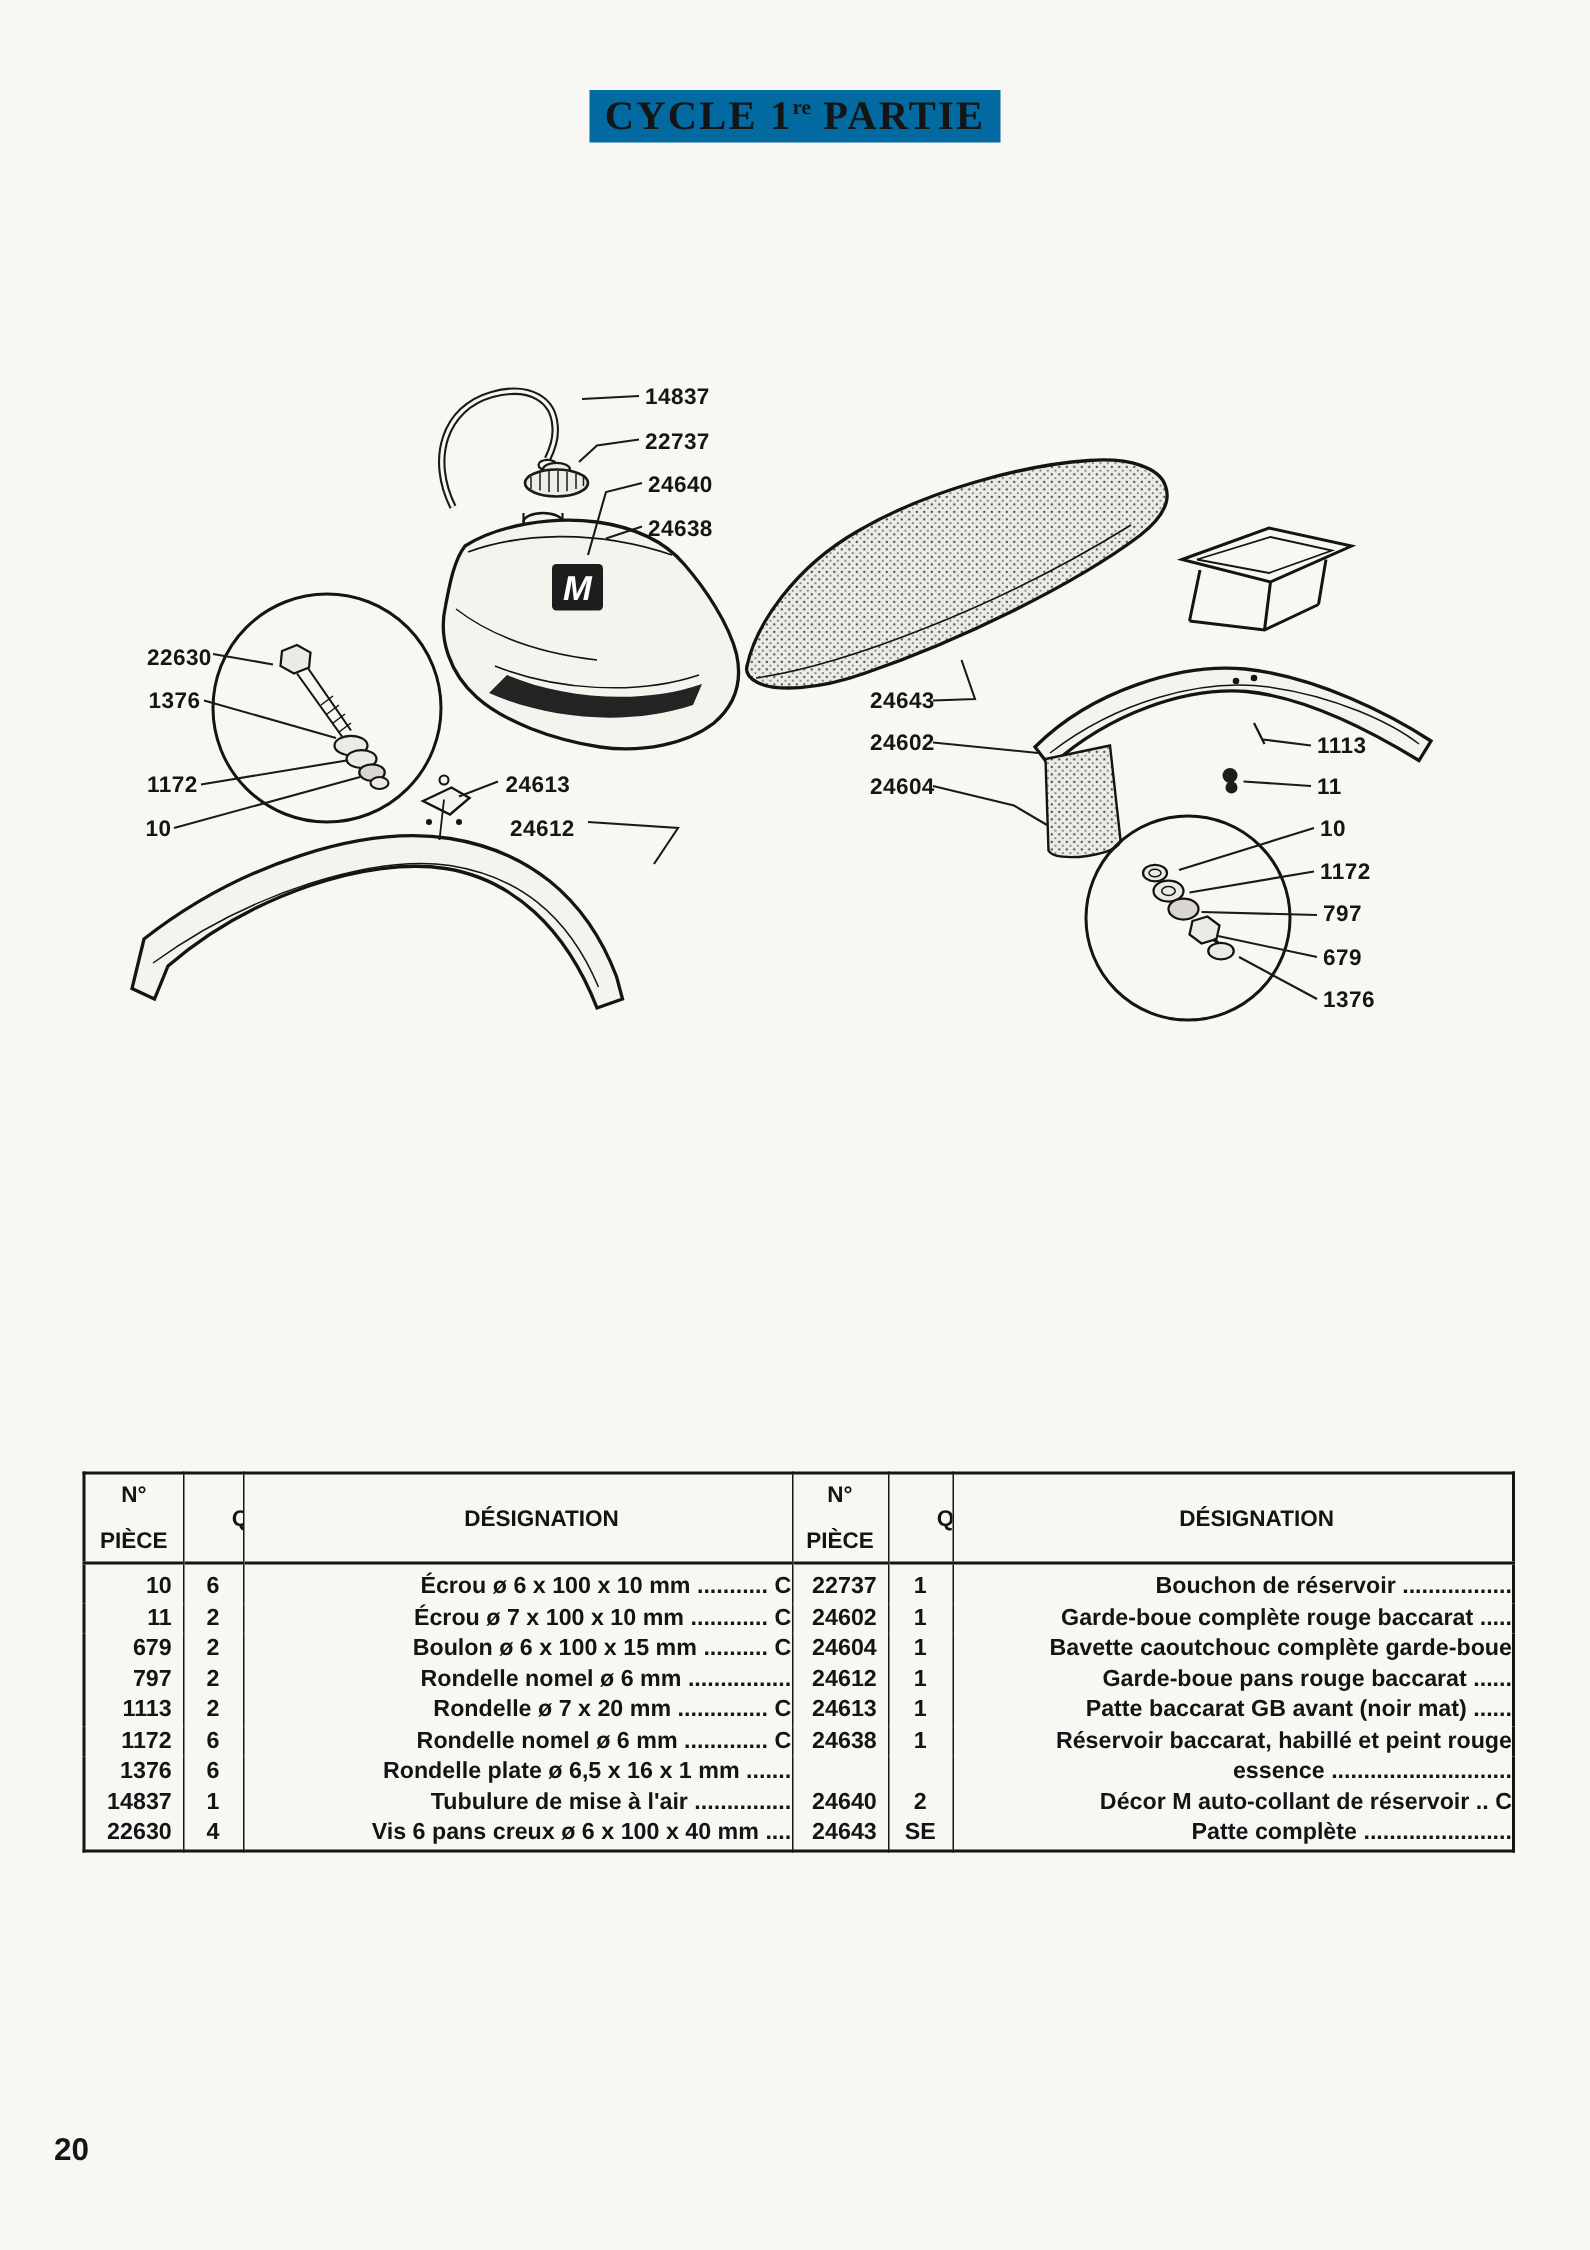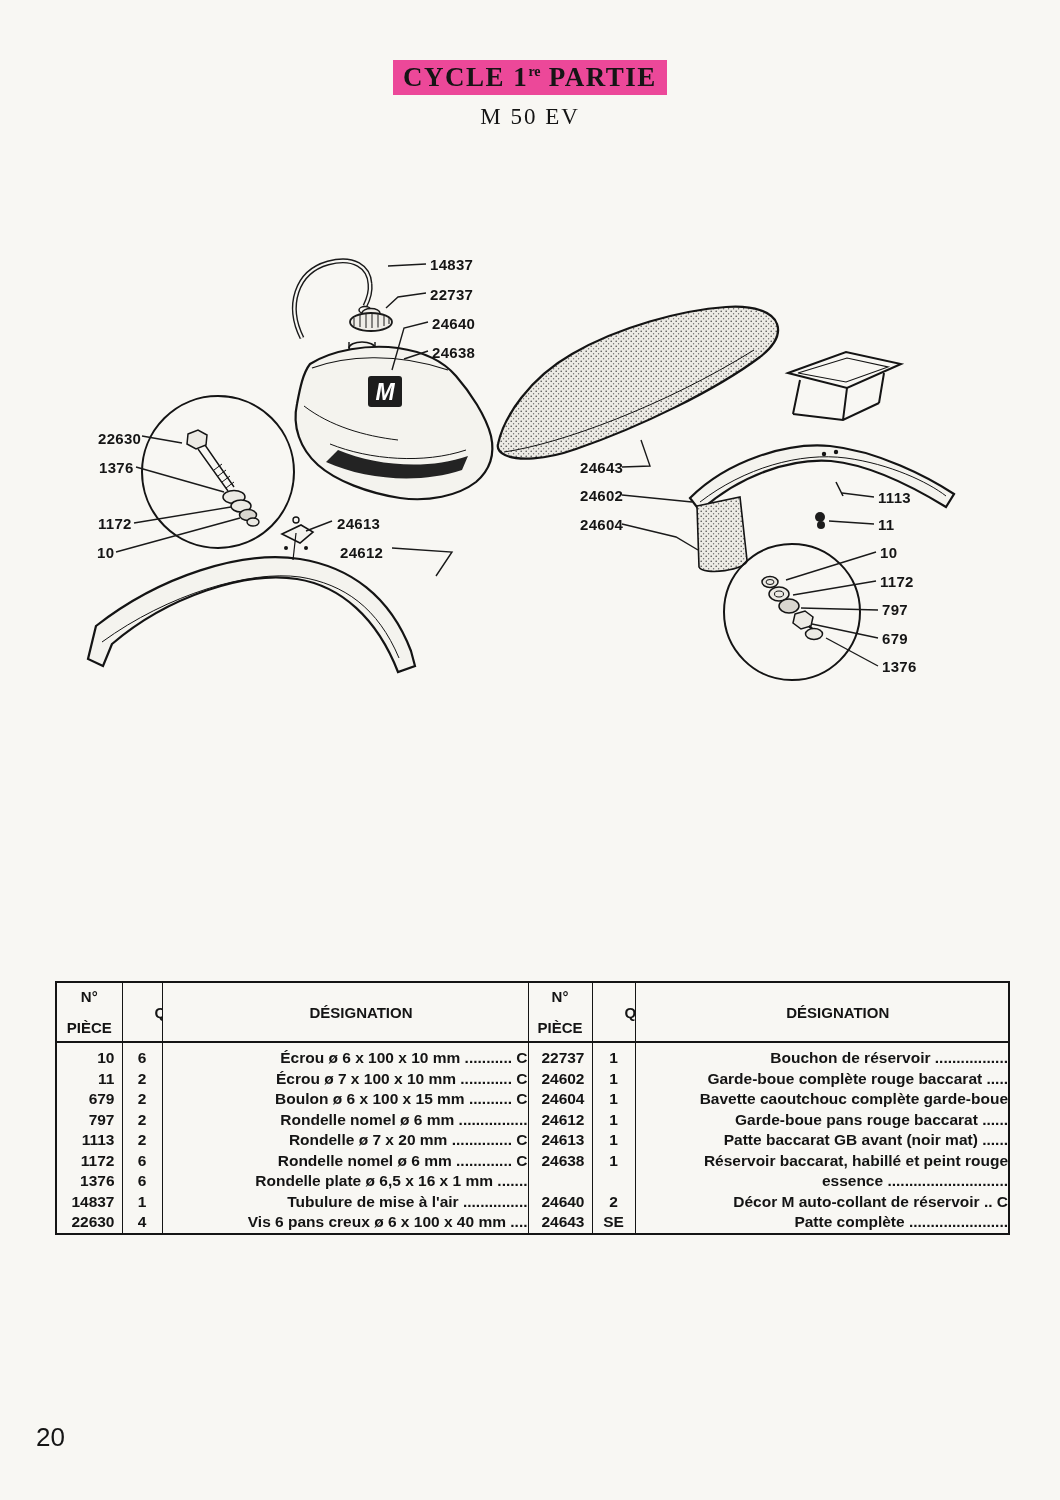--- a/index.html
+++ b/index.html
@@ -6,21 +6,21 @@
   .page{
     position:relative;width:1060px;height:1500px;margin:0 auto;
     background:#f8f7f3;color:#151515;overflow:hidden;
     font-family:"Liberation Sans",sans-serif;
   }
   
   .hdr{position:absolute;top:60px;left:0;width:100%;text-align:center;}
   .title{
     display:inline-block;margin:0;
     font-family:"Liberation Serif",serif;font-weight:700;font-size:27px;
-    letter-spacing:1.5px;background:#ec4899;padding:2px 10px;
+    letter-spacing:1.5px;background:#0369a1;padding:2px 10px;
   }
   .title sup{font-size:14px;letter-spacing:0;}
   .subtitle{
     margin-top:9px;font-family:"Liberation Serif",serif;
     font-size:23px;letter-spacing:2px;
   }
   
   .diagram{position:absolute;top:230px;left:0;width:1060px;height:480px;}
   .diagram svg{position:absolute;left:0;top:0;}
   .callout{
@@ -44,30 +44,29 @@
   }
   .parts-table thead th{height:58px;border-bottom:2px solid #151515;font-size:15px;}
   .parts-table th+th,.parts-table td+td{border-left:1.8px solid #151515;}
   .hstack{display:flex;flex-direction:column;justify-content:space-between;height:48px;padding:3px 0;}
   th.qh,th.dh{text-align:center;font-weight:700;padding-left:32px;}
   td.no{text-align:right;padding-right:7px;height:20.5px;line-height:20.5px;}
   td.qty{text-align:center;height:20.5px;line-height:20.5px;}
   td.des{text-align:right;padding-left:9px;height:20.5px;line-height:20.5px;}
   tbody tr:first-child td{padding-top:5px;}
   
-  .page-num{position:absolute;left:36px;top:1422px;font-size:26px;font-weight:400;}
+  .page-num{position:absolute;left:36px;top:1422px;font-size:21px;font-weight:700;}
 </style>
 </head>
 <body>
 
 <div class="page">
 
   <div class="hdr">
     <h1 class="title"><span>CYCLE 1</span><sup>re</sup><span> PARTIE</span></h1>
-    <div class="subtitle">M 50 EV</div>
   </div>
 
   <div class="diagram">
     <svg width="1060" height="480" viewBox="0 0 1060 480">
       <defs>
         <pattern id="stip" width="5" height="5" patternUnits="userSpaceOnUse">
           <rect width="5" height="5" fill="#edebe5"></rect>
           <circle cx="1.2" cy="1.2" r="0.8" fill="#4c4c4c"></circle>
           <circle cx="3.6" cy="3.8" r="0.7" fill="#6e6e6e"></circle>
         </pattern>

